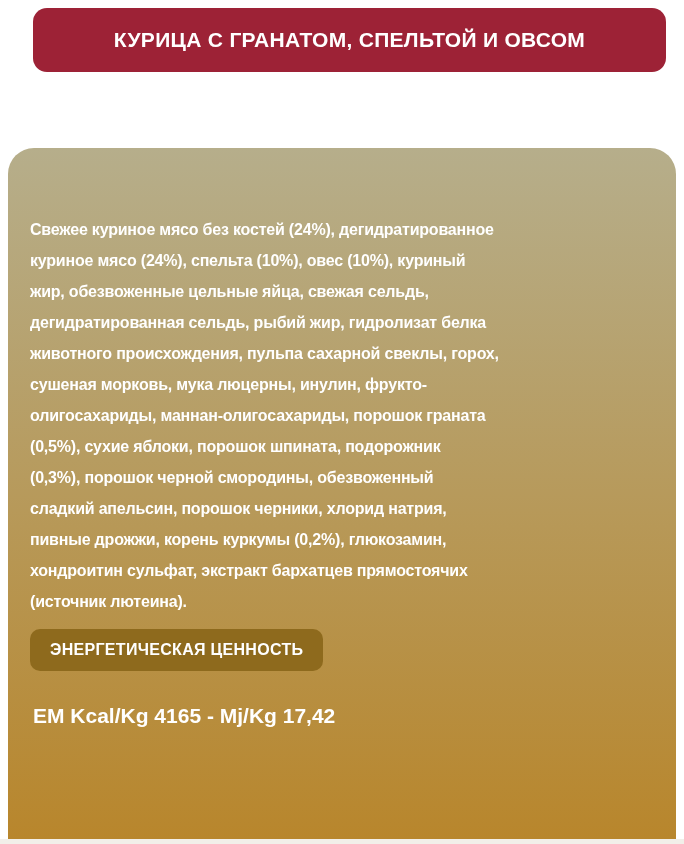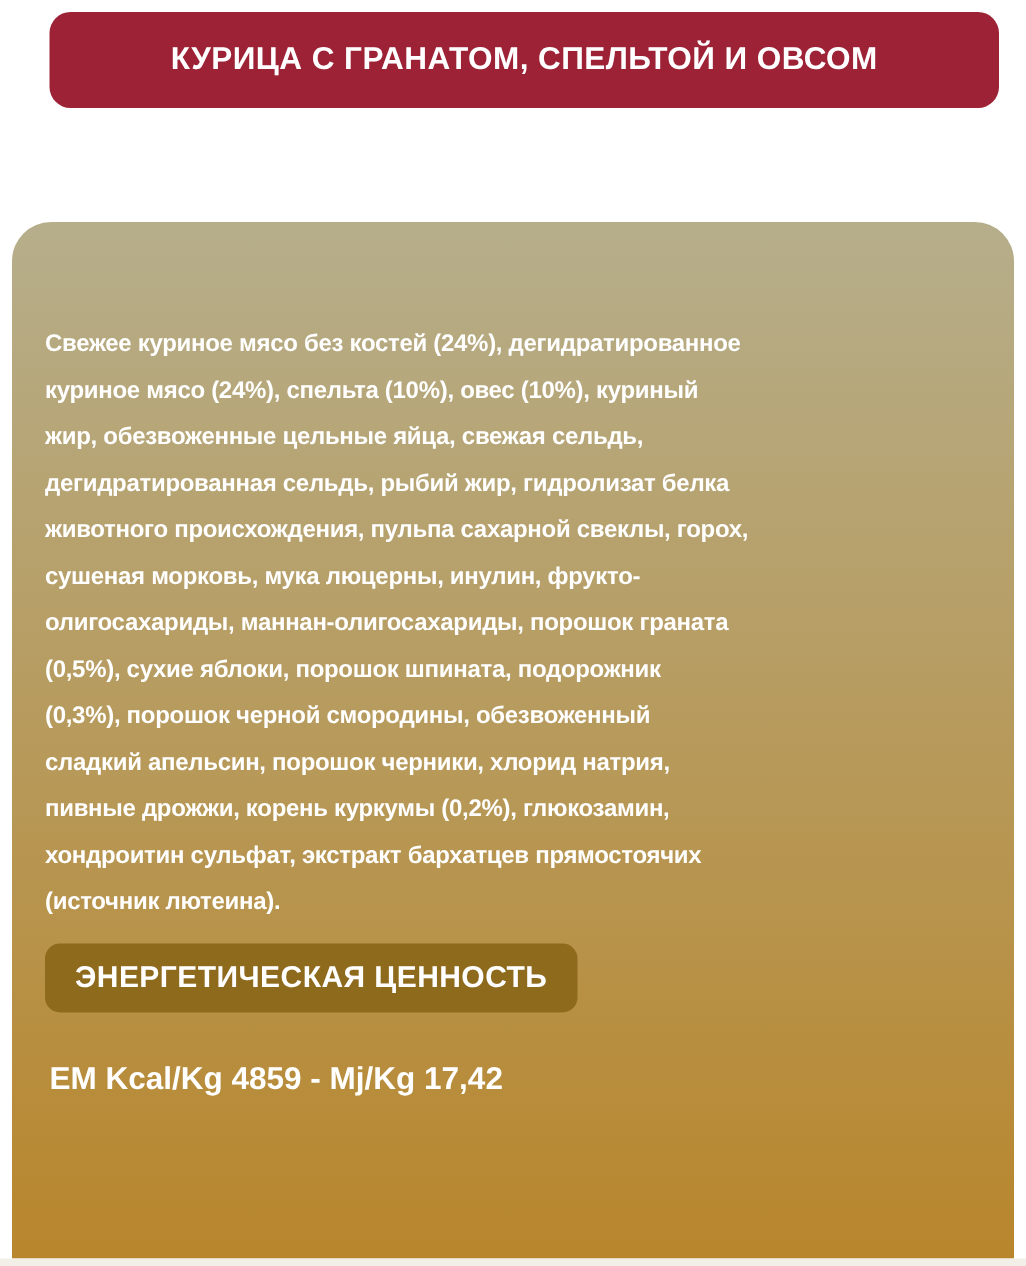--- a/index.html
+++ b/index.html
@@ -47,21 +47,21 @@
     white-space:nowrap;
   }
   .badge--lg{
     font-size:29px;
     line-height:1;
     padding:18px 22px;
     letter-spacing:0.5px;
   }
   .badge--sm{
     margin-top:12px;
-    font-size:20px;
+    font-size:16px;
     line-height:1;
     padding:13px 20px;
     letter-spacing:0.3px;
   }
   .ingredients{
     margin-top:28px;
     color:var(--text);
     font-weight:bold;
     font-size:16px;
     line-height:31px;
@@ -100,17 +100,17 @@
 олигосахариды, маннан-олигосахариды, порошок граната
 (0,5%), сухие яблоки, порошок шпината, подорожник
 (0,3%), порошок черной смородины, обезвоженный
 сладкий апельсин, порошок черники, хлорид натрия,
 пивные дрожжи, корень куркумы (0,2%), глюкозамин,
 хондроитин сульфат, экстракт бархатцев прямостоячих
 (источник лютеина).</div>
 
   <div class="badge badge--sm">ЭНЕРГЕТИЧЕСКАЯ ЦЕННОСТЬ</div>
 
-  <div class="em-line">EM Kcal/Kg 4859 - Mj/Kg 17,42</div>
+  <div class="em-line">EM Kcal/Kg 4165 - Mj/Kg 17,42</div>
 
 </div>
 
 <div class="bottom-strip"></div>
 
 </body></html>

